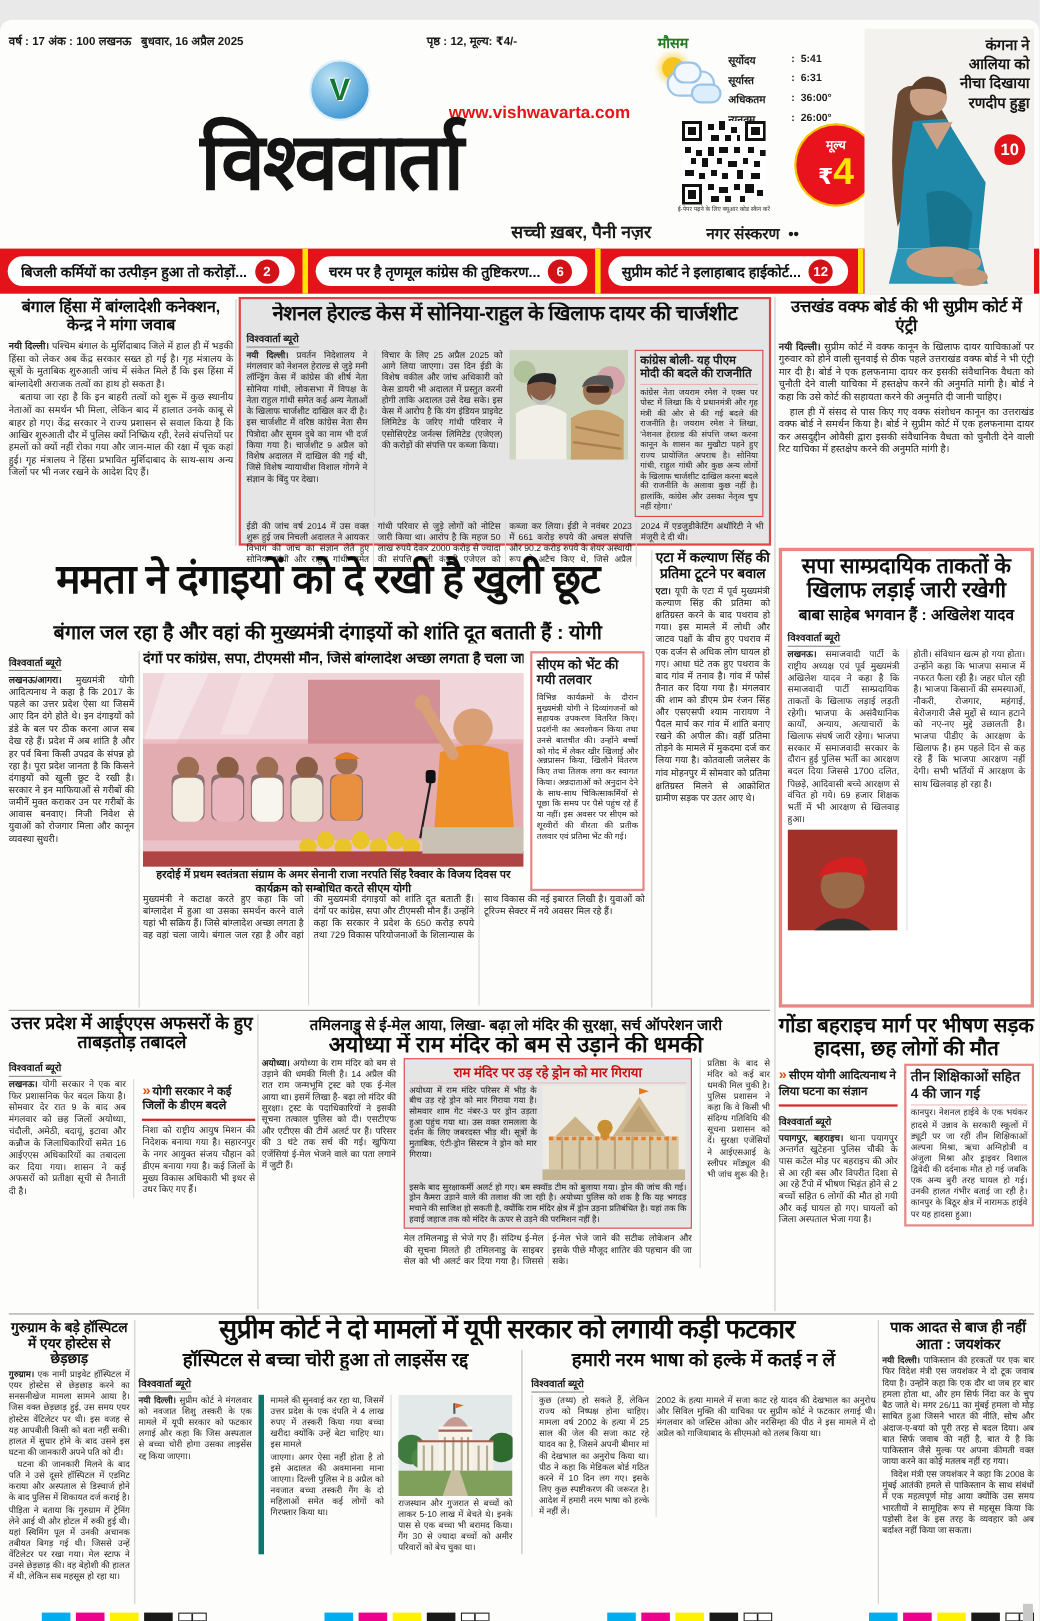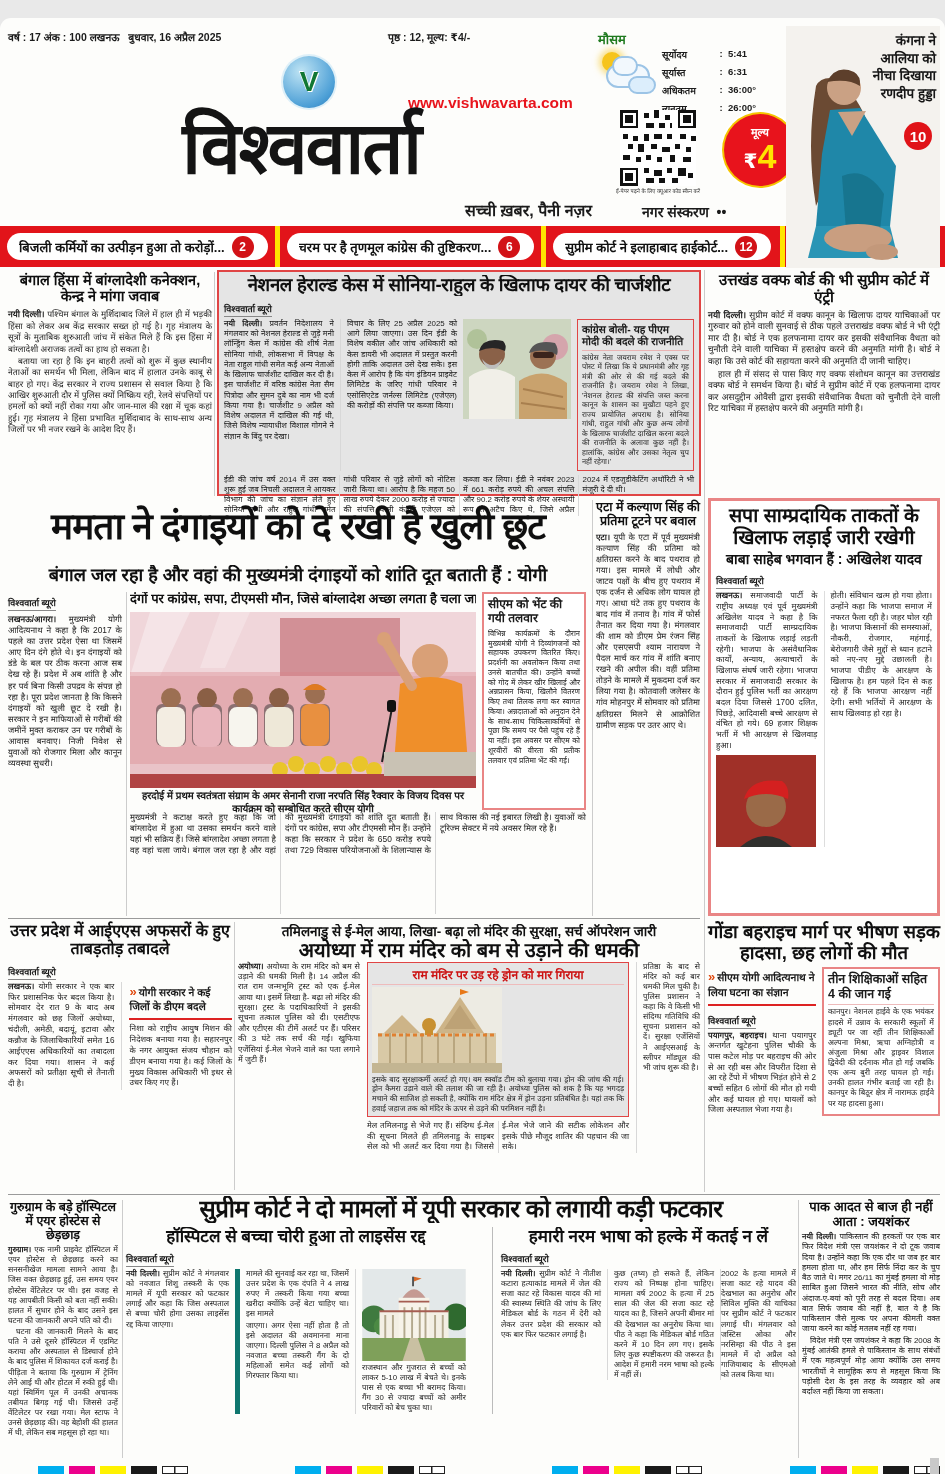--- a/index.html
+++ b/index.html
@@ -361,20 +361,21 @@
     <div class="hdc nw" style="font-size:20px">अयोध्या में राम मंदिर को बम से उड़ाने की धमकी</div>
     <div style="display:flex;gap:7px">
       <div class="jt" style="width:122px;font-size:8px;line-height:1.3">
         <b class="dl">अयोध्या।</b>
         <span>अयोध्या के राम मंदिर को बम से उड़ाने की धमकी मिली है। 14 अप्रैल की रात राम जन्मभूमि ट्रस्ट को एक ई-मेल आया था। इसमें लिखा है- बढ़ा लो मंदिर की सुरक्षा। ट्रस्ट के पदाधिकारियों ने इसकी सूचना तत्काल पुलिस को दी। एसटीएफ और एटीएस की टीमें अलर्ट पर हैं। परिसर की 3 घंटे तक सर्च की गई। खुफिया एजेंसियां ई-मेल भेजने वाले का पता लगाने में जुटी हैं।</span>
       </div>
       <div style="width:262px">
         <div class="redbox" style="border-width:1.5px;padding:3px 4px">
           <div class="b" style="font-size:12px;color:#cc1212;text-align:center;border-bottom:1px solid #eebbbb;padding-bottom:1px">राम मंदिर पर उड़ रहे ड्रोन को मार गिराया</div>
           <div style="display:flex;gap:5px;margin-top:2px">
+            <div class="jt" style="width:116px;font-size:7.6px;line-height:1.28">अयोध्या में राम मंदिर परिसर में भीड़ के बीच उड़ रहे ड्रोन को मार गिराया गया है। सोमवार शाम गेट नंबर-3 पर ड्रोन उड़ता हुआ पहुंच गया था। उस वक्त रामलला के दर्शन के लिए जबरदस्त भीड़ थी। सूत्रों के मुताबिक, एंटी-ड्रोन सिस्टम ने ड्रोन को मार गिराया।</div>
             <svg viewBox="0 0 130 86" width="130" height="86">
               <rect width="130" height="86" fill="#edebe3"></rect>
               <rect x="6" y="46" width="118" height="30" fill="#d9c9a6"></rect>
               <g stroke="#b9a67f" stroke-width="2">
                   <path d="M18 46 V76 M34 46 V76 M50 46 V76 M66 46 V76 M82 46 V76 M98 46 V76 M114 46 V76"></path>
                 </g>
               <path d="M88 10 L112 46 L64 46 Z" fill="#cdb488"></path>
               <path d="M88 18 L104 42 L72 42 Z" fill="#bda276"></path>
               <path d="M30 28 L48 46 L12 46 Z" fill="#cdb488"></path>
               <circle cx="57" cy="38" r="7" fill="#c89030"></circle>
@@ -417,21 +418,21 @@
     <div class="jt" style="font-size:7.8px;line-height:1.3;margin-top:3px">
       <b class="dl">गुरुग्राम।</b>
       <span>एक नामी प्राइवेट हॉस्पिटल में एयर होस्टेस से छेड़छाड़ करने का सनसनीखेज मामला सामने आया है। जिस वक्त छेड़छाड़ हुई, उस समय एयर होस्टेस वेंटिलेटर पर थी। इस वजह से यह आपबीती किसी को बता नहीं सकी। हालत में सुधार होने के बाद उसने इस घटना की जानकारी अपने पति को दी।</span>
       <span style="display:block;text-indent:8px;margin-top:1px">घटना की जानकारी मिलने के बाद पति ने उसे दूसरे हॉस्पिटल में एडमिट कराया और अस्पताल से डिस्चार्ज होने के बाद पुलिस में शिकायत दर्ज कराई है। पीड़िता ने बताया कि गुरुग्राम में ट्रेनिंग लेने आई थी और होटल में रुकी हुई थी। यहां स्विमिंग पूल में उनकी अचानक तबीयत बिगड़ गई थी। जिससे उन्हें वेंटिलेटर पर रखा गया। मेल स्टाफ ने उनसे छेड़छाड़ की। वह बेहोशी की हालत में थी, लेकिन सब महसूस हो रहा था।</span>
     </div>
   </div>
   <div class="vr" style="left:122px;top:1182px;height:258px"></div>
 
   <div class="abs" style="left:126px;top:1178px;width:670px;height:262px">
     <div class="hdc nw" style="font-size:24px;letter-spacing:-0.5px">सुप्रीम कोर्ट ने दो मामलों में यूपी सरकार को लगायी कड़ी फटकार</div>
-    <div style="display:flex;gap:26px;margin-top:4px">
+    <div style="display:flex;gap:8px;margin-top:4px">
       <div style="width:340px">
         <div class="hdc nw" style="font-size:17px">हॉस्पिटल से बच्चा चोरी हुआ तो लाइसेंस रद्द</div>
         <div style="margin:2px 0"><span class="byline">विश्ववार्ता ब्यूरो</span></div>
         <div style="display:flex;gap:6px">
           <div class="jt" style="width:106px;font-size:7.8px;line-height:1.3">
             <b class="dl">नयी दिल्ली।</b>
             <span>सुप्रीम कोर्ट ने मंगलवार को नवजात शिशु तस्करी के एक मामले में यूपी सरकार को फटकार लगाई और कहा कि जिस अस्पताल से बच्चा चोरी होगा उसका लाइसेंस रद्द किया जाएगा।</span>
           </div>
           <div class="jt" style="width:106px;font-size:7.8px;line-height:1.3;border-left:5px solid #0f766e;padding-left:6px">
             <span>मामले की सुनवाई कर रहा था, जिसमें उत्तर प्रदेश के एक दंपति ने 4 लाख रुपए में तस्करी किया गया बच्चा खरीदा क्योंकि उन्हें बेटा चाहिए था। इस मामले</span>
@@ -456,24 +457,20 @@
               <path d="M50 72 L58 72 L66 96 L42 96 Z" fill="#c9c0a2"></path>
             </svg>
             <div class="jt" style="font-size:7.8px;line-height:1.3;margin-top:2px">राजस्थान और गुजरात से बच्चों को लाकर 5-10 लाख में बेचते थे। इनके पास से एक बच्चा भी बरामद किया। गैंग 30 से ज्यादा बच्चों को अमीर परिवारों को बेच चुका था।</div>
           </div>
         </div>
       </div>
       <div style="flex:1;border-left:1px solid #bbb;padding-left:8px">
         <div class="hdc nw" style="font-size:17px">हमारी नरम भाषा को हल्के में कतई न लें</div>
         <div style="margin:2px 0"><span class="byline">विश्ववार्ता ब्यूरो</span></div>
         <div style="display:flex;gap:6px">
-          <div class="jt" style="width:100px;font-size:7.8px;line-height:1.3">
-            <b class="dl">नयी दिल्ली।</b>
-            <span>सुप्रीम कोर्ट ने नीतीश कटारा हत्याकांड मामले में जेल की सजा काट रहे विकास यादव की मां की स्वास्थ्य स्थिति की जांच के लिए मेडिकल बोर्ड के गठन में देरी को लेकर उत्तर प्रदेश की सरकार को एक बार फिर फटकार लगाई है।</span>
-          </div>
           <div class="jt" style="width:100px;font-size:7.8px;line-height:1.3;border-left:1px solid #d8d8d8;padding-left:6px">कुछ (तथ्य) हो सकते हैं, लेकिन राज्य को निष्पक्ष होना चाहिए। मामला वर्ष 2002 के हत्या में 25 साल की जेल की सजा काट रहे यादव का है, जिसने अपनी बीमार मां की देखभाल का अनुरोध किया था। पीठ ने कहा कि मेडिकल बोर्ड गठित करने में 10 दिन लग गए। इसके लिए कुछ स्पष्टीकरण की जरूरत है। आदेश में हमारी नरम भाषा को हल्के में नहीं लें।</div>
           <div class="jt" style="flex:1;font-size:7.8px;line-height:1.3;border-left:1px solid #d8d8d8;padding-left:0">2002 के हत्या मामले में सजा काट रहे यादव की देखभाल का अनुरोध और सिविल मुक्ति की याचिका पर सुप्रीम कोर्ट ने फटकार लगाई थी। मंगलवार को जस्टिस ओका और नरसिम्हा की पीठ ने इस मामले में दो अप्रैल को गाजियाबाद के सीएमओ को तलब किया था।</div>
         </div>
       </div>
     </div>
   </div>
   <div class="vr" style="left:798px;top:1182px;height:258px"></div>
 
   <div class="abs" style="left:802px;top:1182px;width:138px;height:258px">
     <div class="hdc" style="font-size:13px">पाक आदत से बाज ही नहीं आता : जयशंकर</div>

